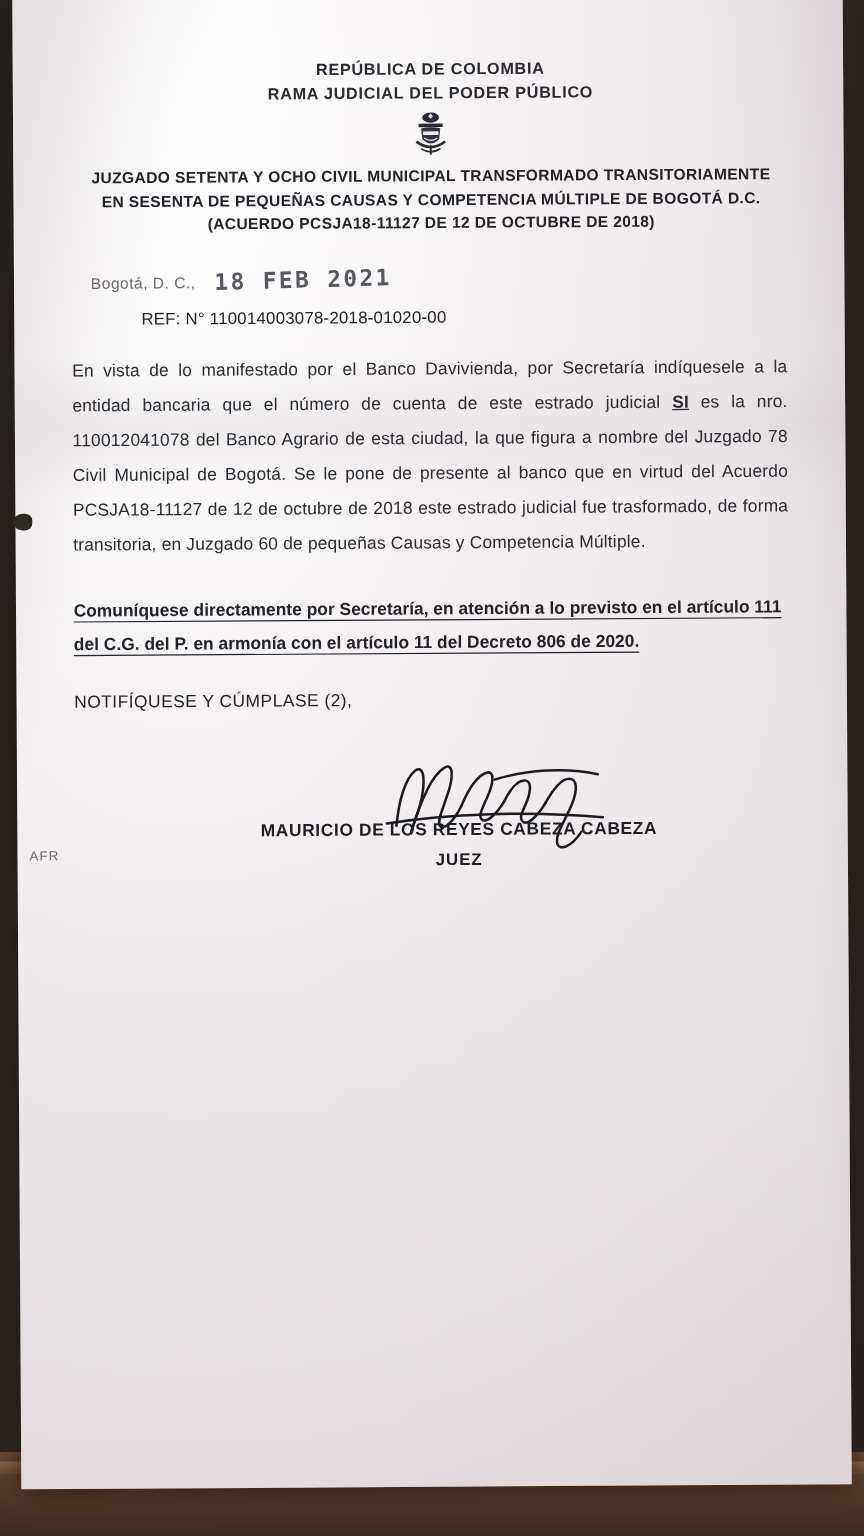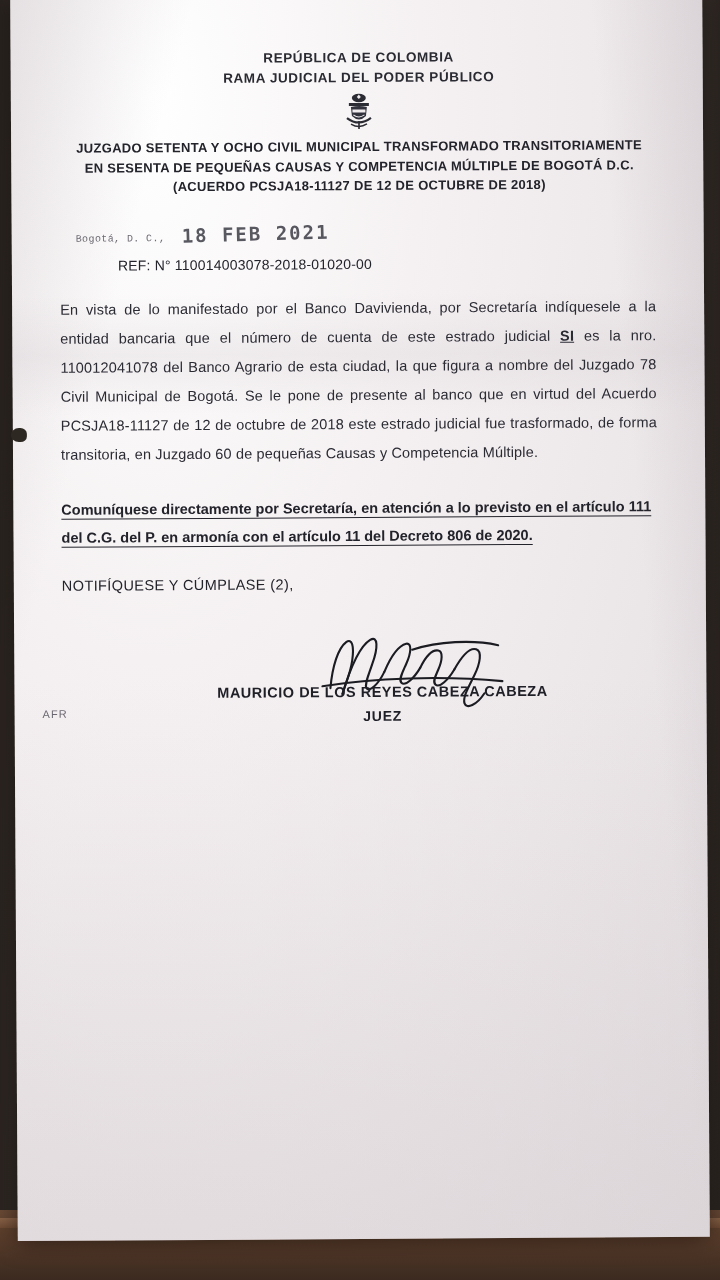--- a/index.html
+++ b/index.html
@@ -133,24 +133,23 @@
   .court-title .line3 { font-weight: 700; }
 
   .place-row {
     margin-top: 26px;
     display: flex;
     align-items: baseline;
     gap: 16px;
     padding-left: 16px;
   }
   .place {
-    font-size: 10px;
+    font-size: 13px;
     color: #6d6a72;
     letter-spacing: 0.4px;
-    font-family: Liberation Mono, monospace;
   }
   .stamp-date {
     font-size: 19px;
     letter-spacing: 2px;
     color: #3c3c46;
     font-weight: 700;
     font-family: "DejaVu Sans Mono", monospace;
     transform: rotate(-1.2deg);
     opacity: 0.85;
   }
@@ -227,21 +226,20 @@
     letter-spacing: 0.8px;
     color: #1f1f27;
   }
   .initials {
     position: absolute;
     left: -38px;
     top: 68px;
     font-size: 11px;
     letter-spacing: 1px;
     color: #6a6770;
-    margin-left: 18px;
   }
 </style>
 </head>
 <body>
 
 <div class="scene">
 
   <div class="backdrop"></div>
 
   <div class="floor"></div>

